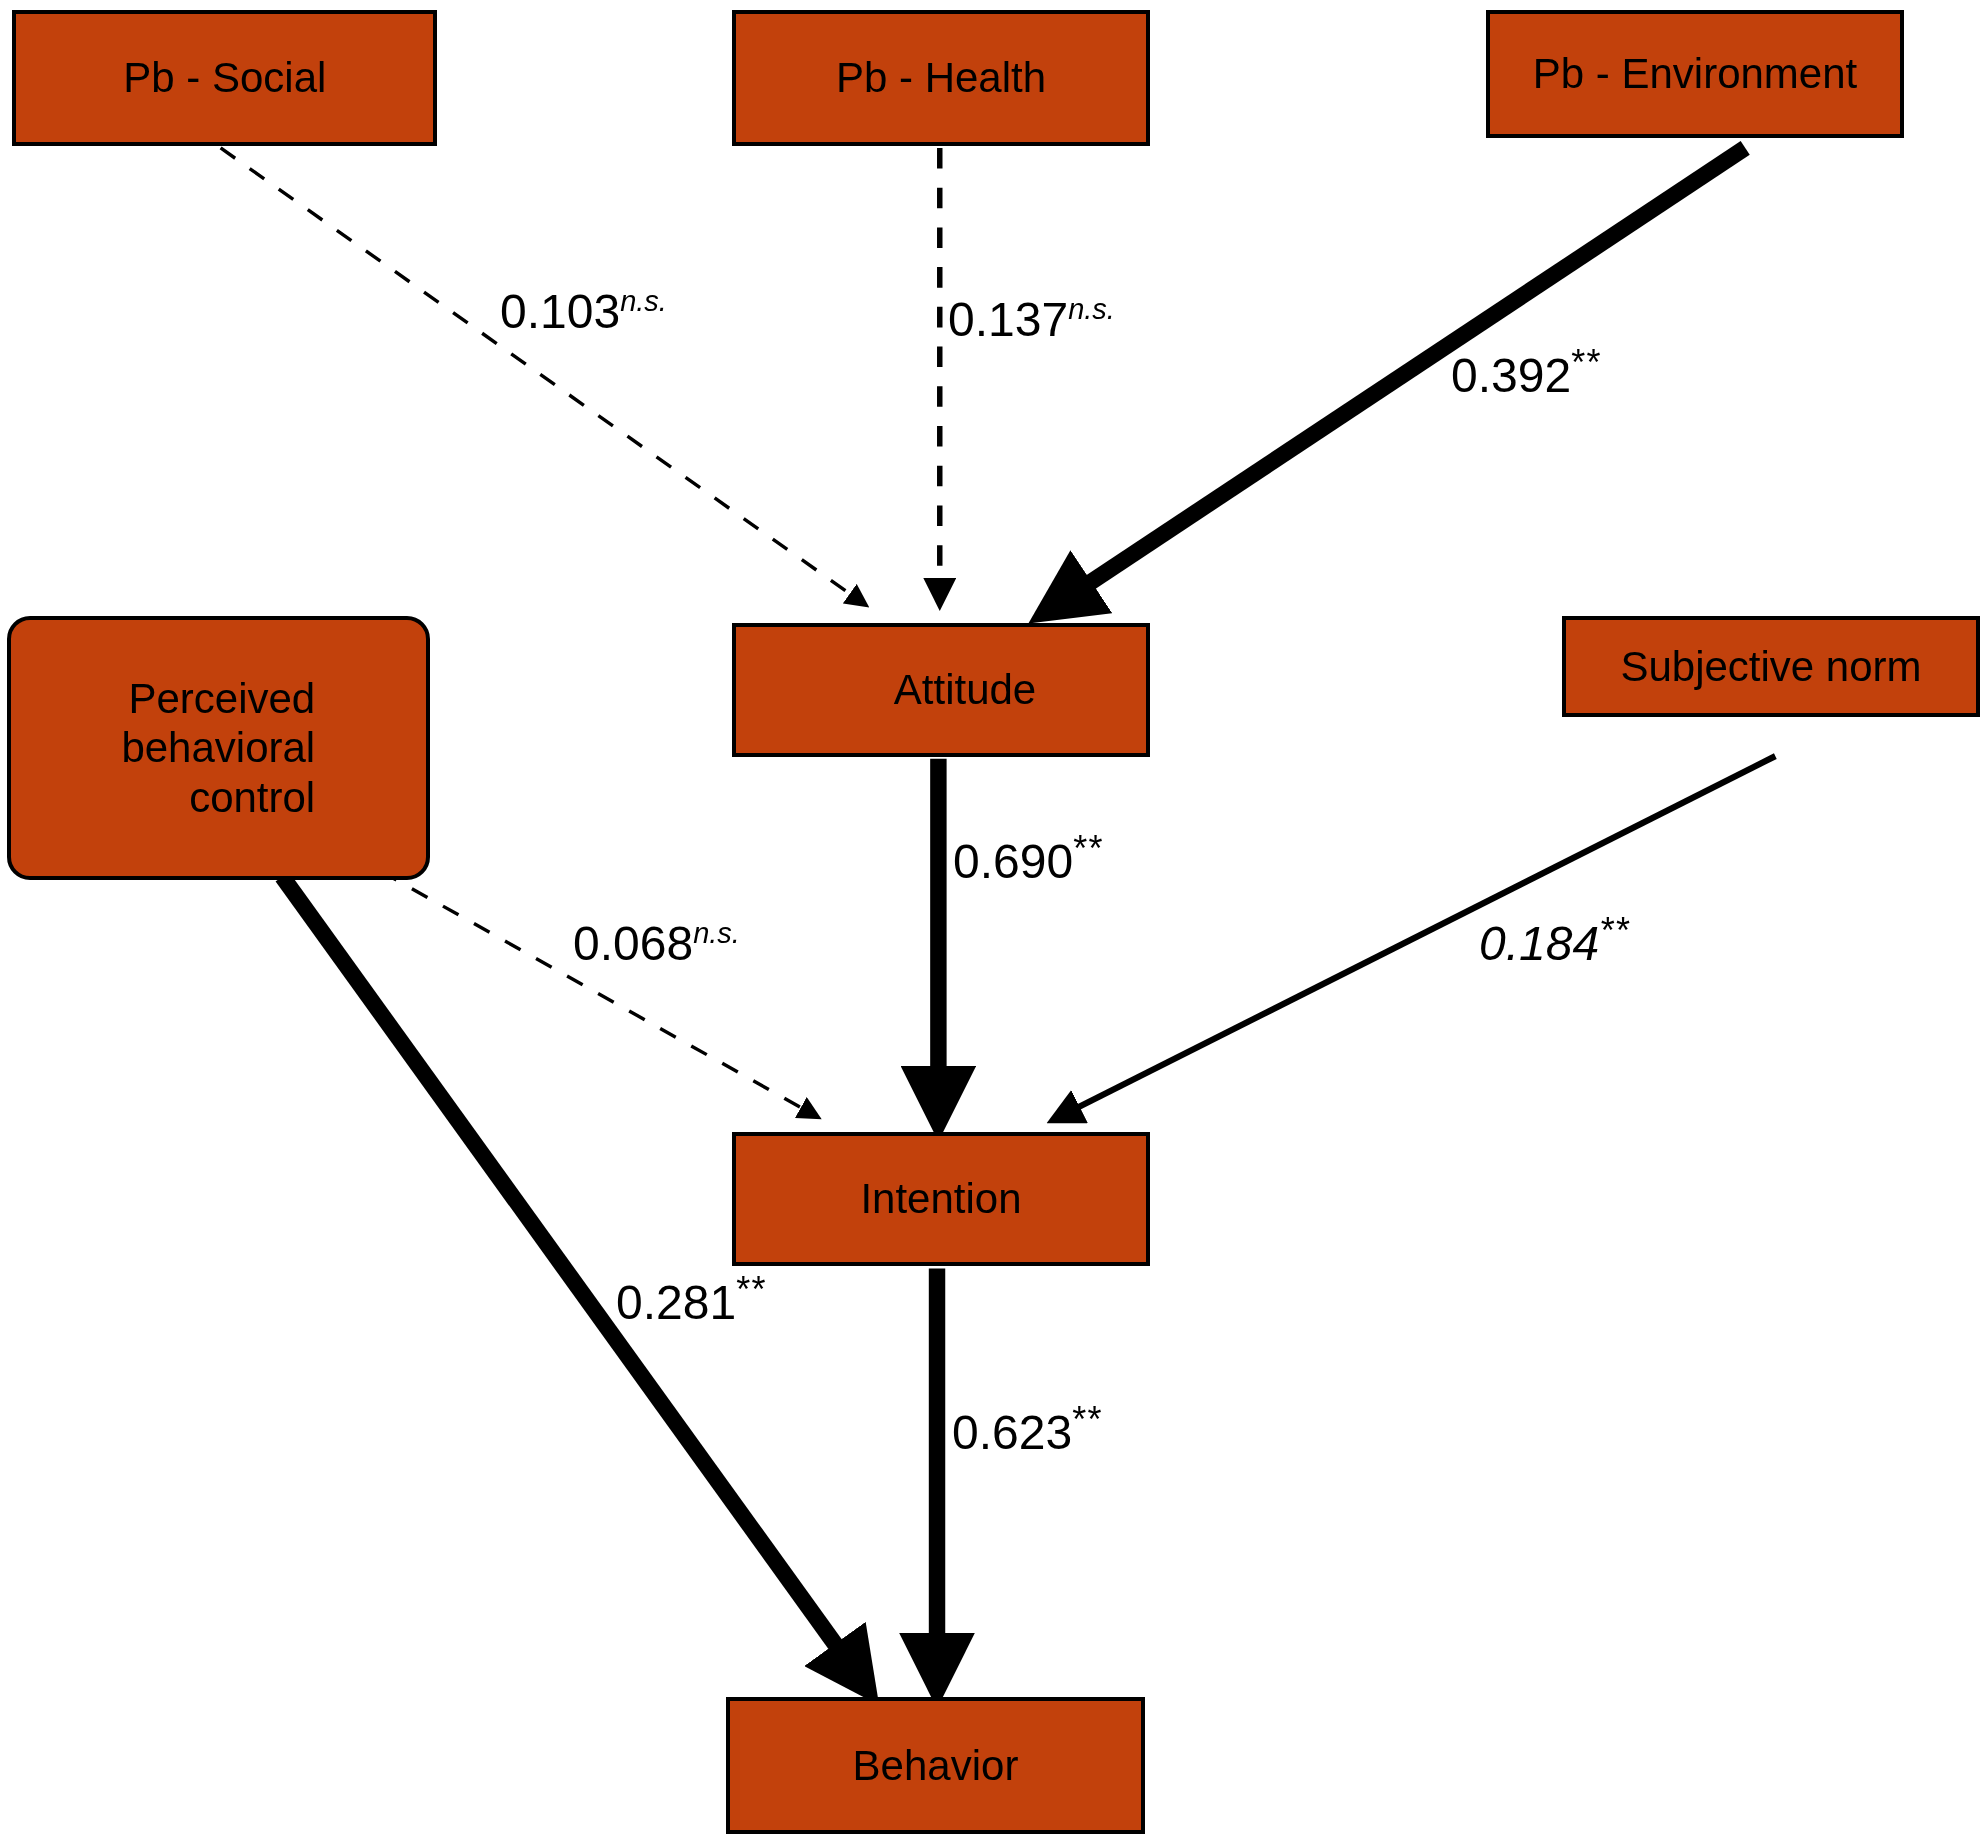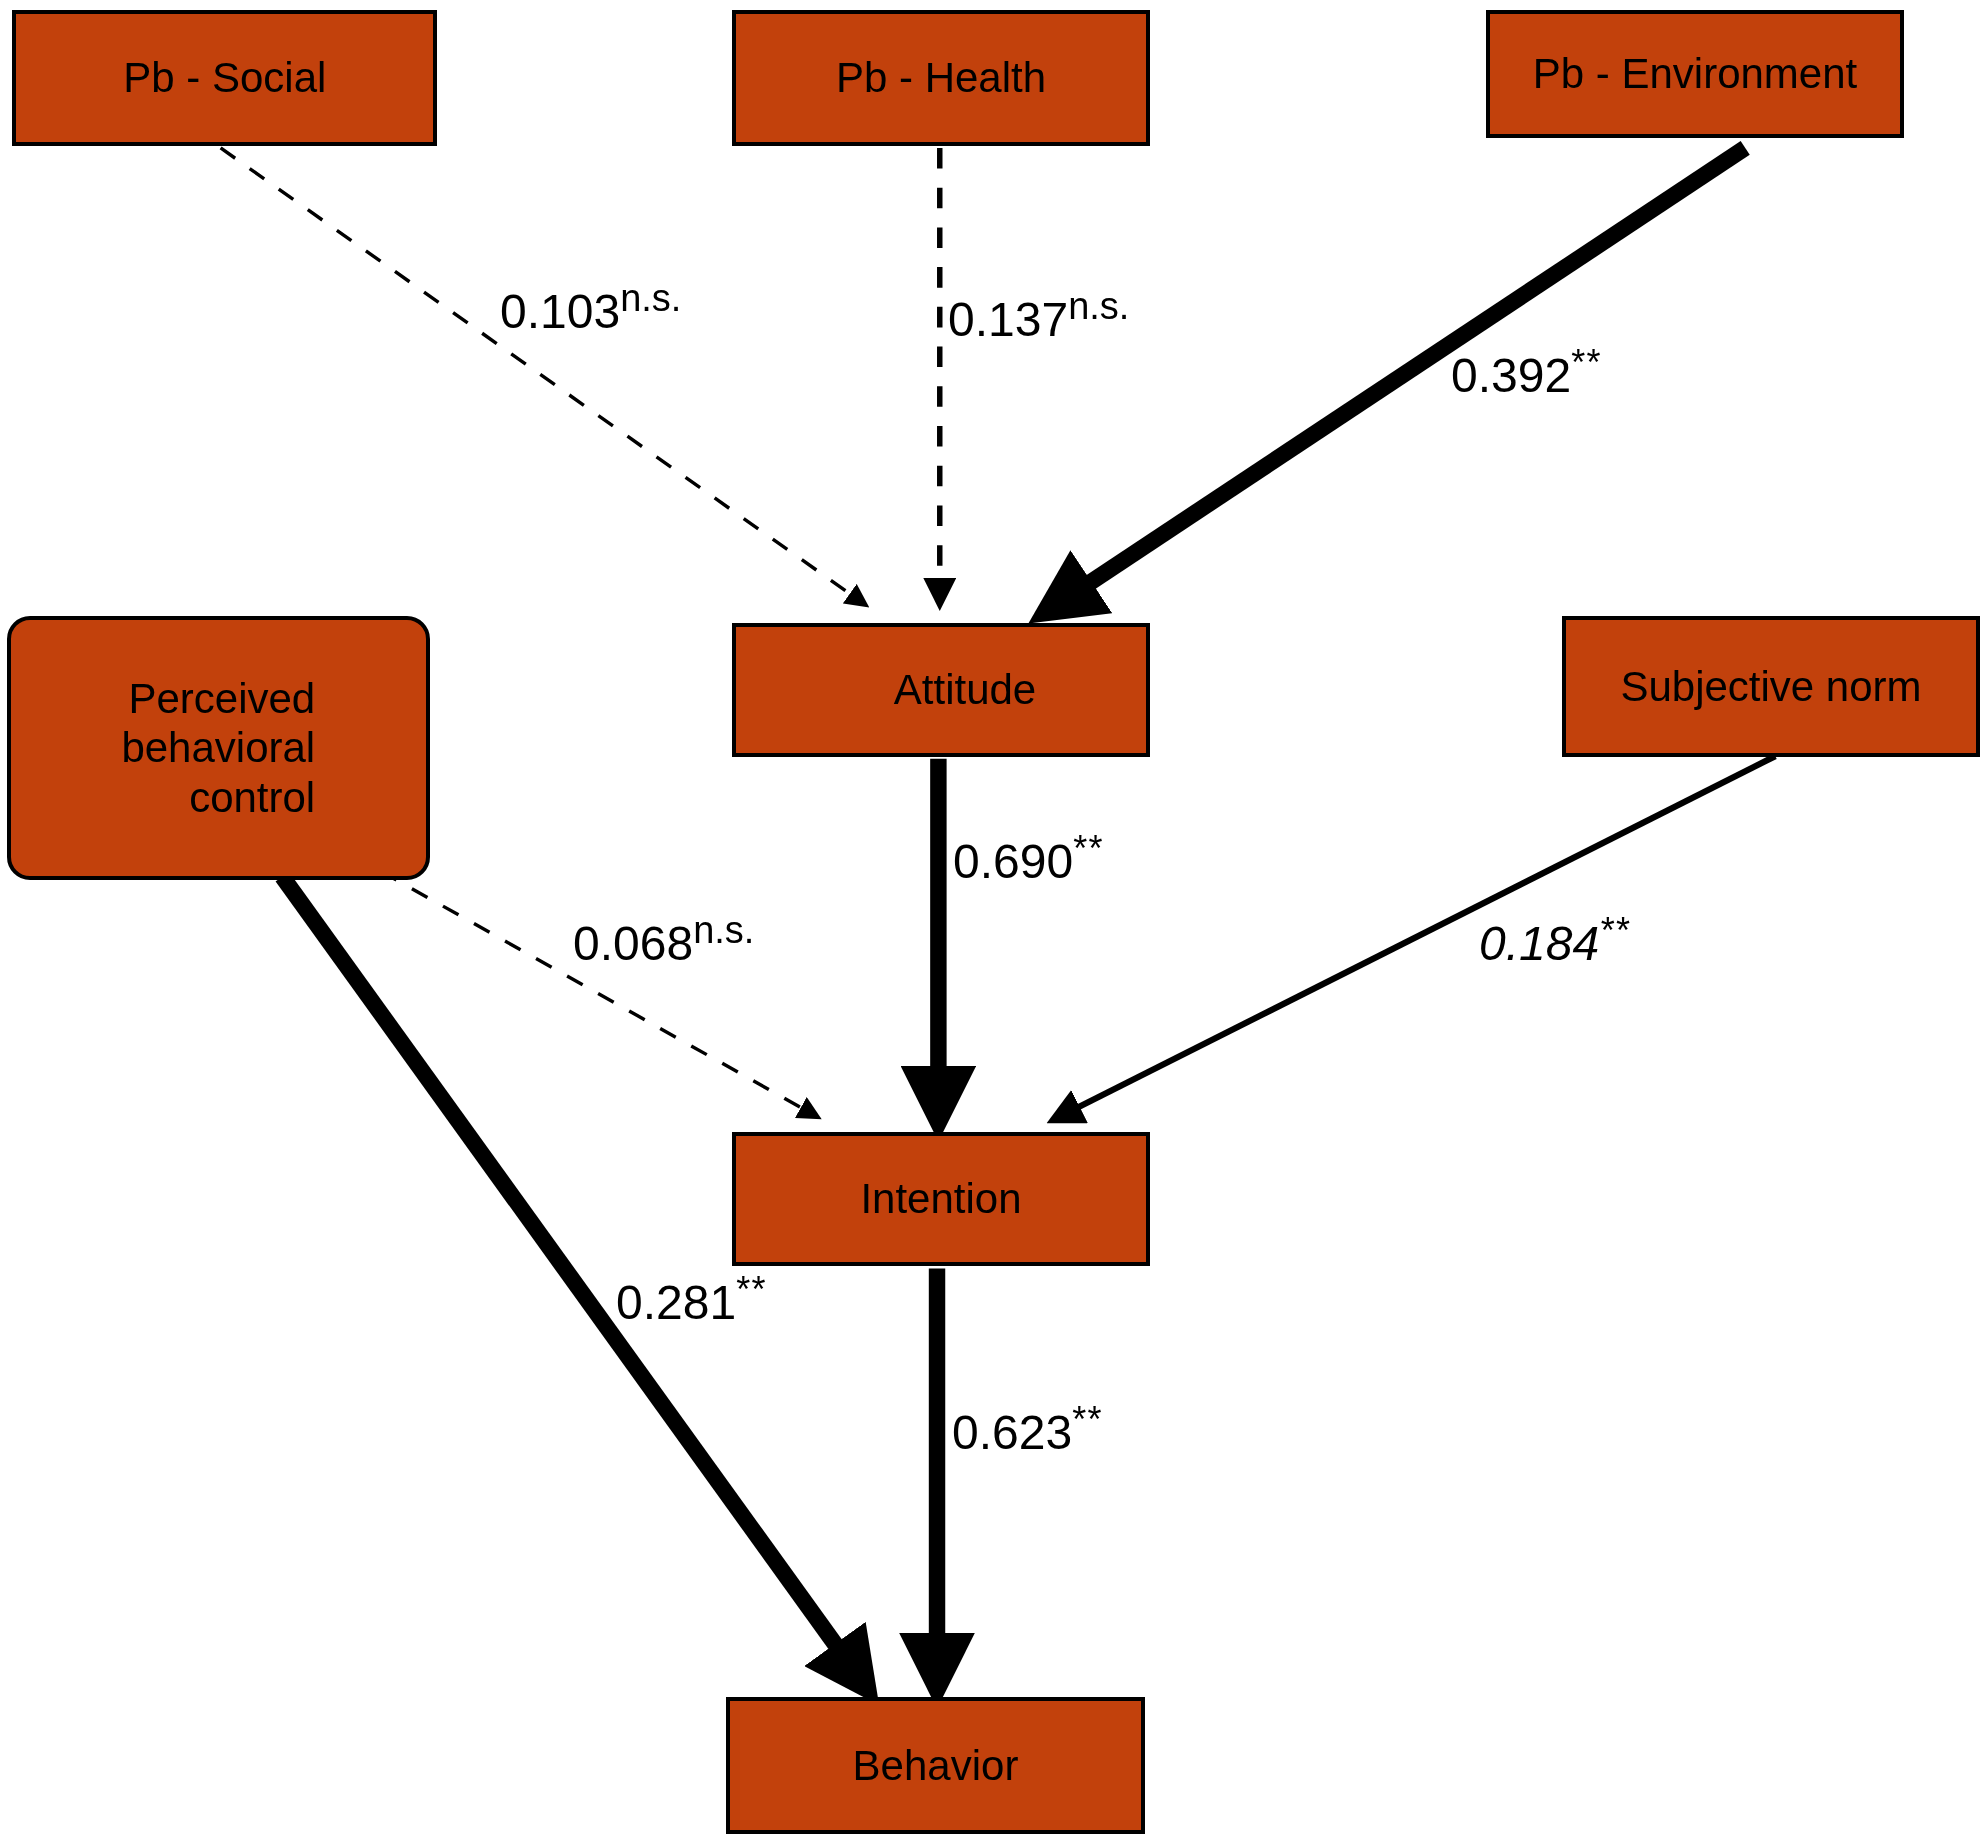--- a/index.html
+++ b/index.html
@@ -46,23 +46,24 @@
   .path-label {
     position: absolute;
     font-family: "Liberation Sans", sans-serif;
     font-size: 48px;
     color: #000000;
     white-space: nowrap;
     z-index: 8;
     letter-spacing: 0px;
   }
   .path-label .sup {
-    font-size: 38px;
+    font-size: 29px;
     vertical-align: super;
     line-height: 0;
+    font-style: italic;
   }
   .path-label .stars {
     font-size: 36px;
     vertical-align: super;
     line-height: 0;
     letter-spacing: 1.4px;
   }
 </style>
 </head>
 <body>
@@ -114,21 +115,21 @@
   <div class="node-box" style="left:6.8px; top:616px; width:423px; height:264px;border-radius:23px;">
     <span class="node-label">Perceived
 behavioral
 control</span>
   </div>
 
   <div class="node-box" style="left:732px; top:623px; width:418px; height:134px;padding-left:48px;">
     <span class="node-label">Attitude</span>
   </div>
 
-  <div class="node-box" style="left:1562px; top:616px; width:418px; height:141px;">
+  <div class="node-box" style="left:1562px; top:616px; width:418px; height:101px;">
     <span class="node-label">Subjective norm</span>
   </div>
 
   <div class="node-box" style="left:732px; top:1132px; width:418px; height:134px;">
     <span class="node-label">Intention</span>
   </div>
 
   <div class="node-box" style="left:726px; top:1697px; width:419px; height:137px;">
     <span class="node-label">Behavior</span>
   </div>

